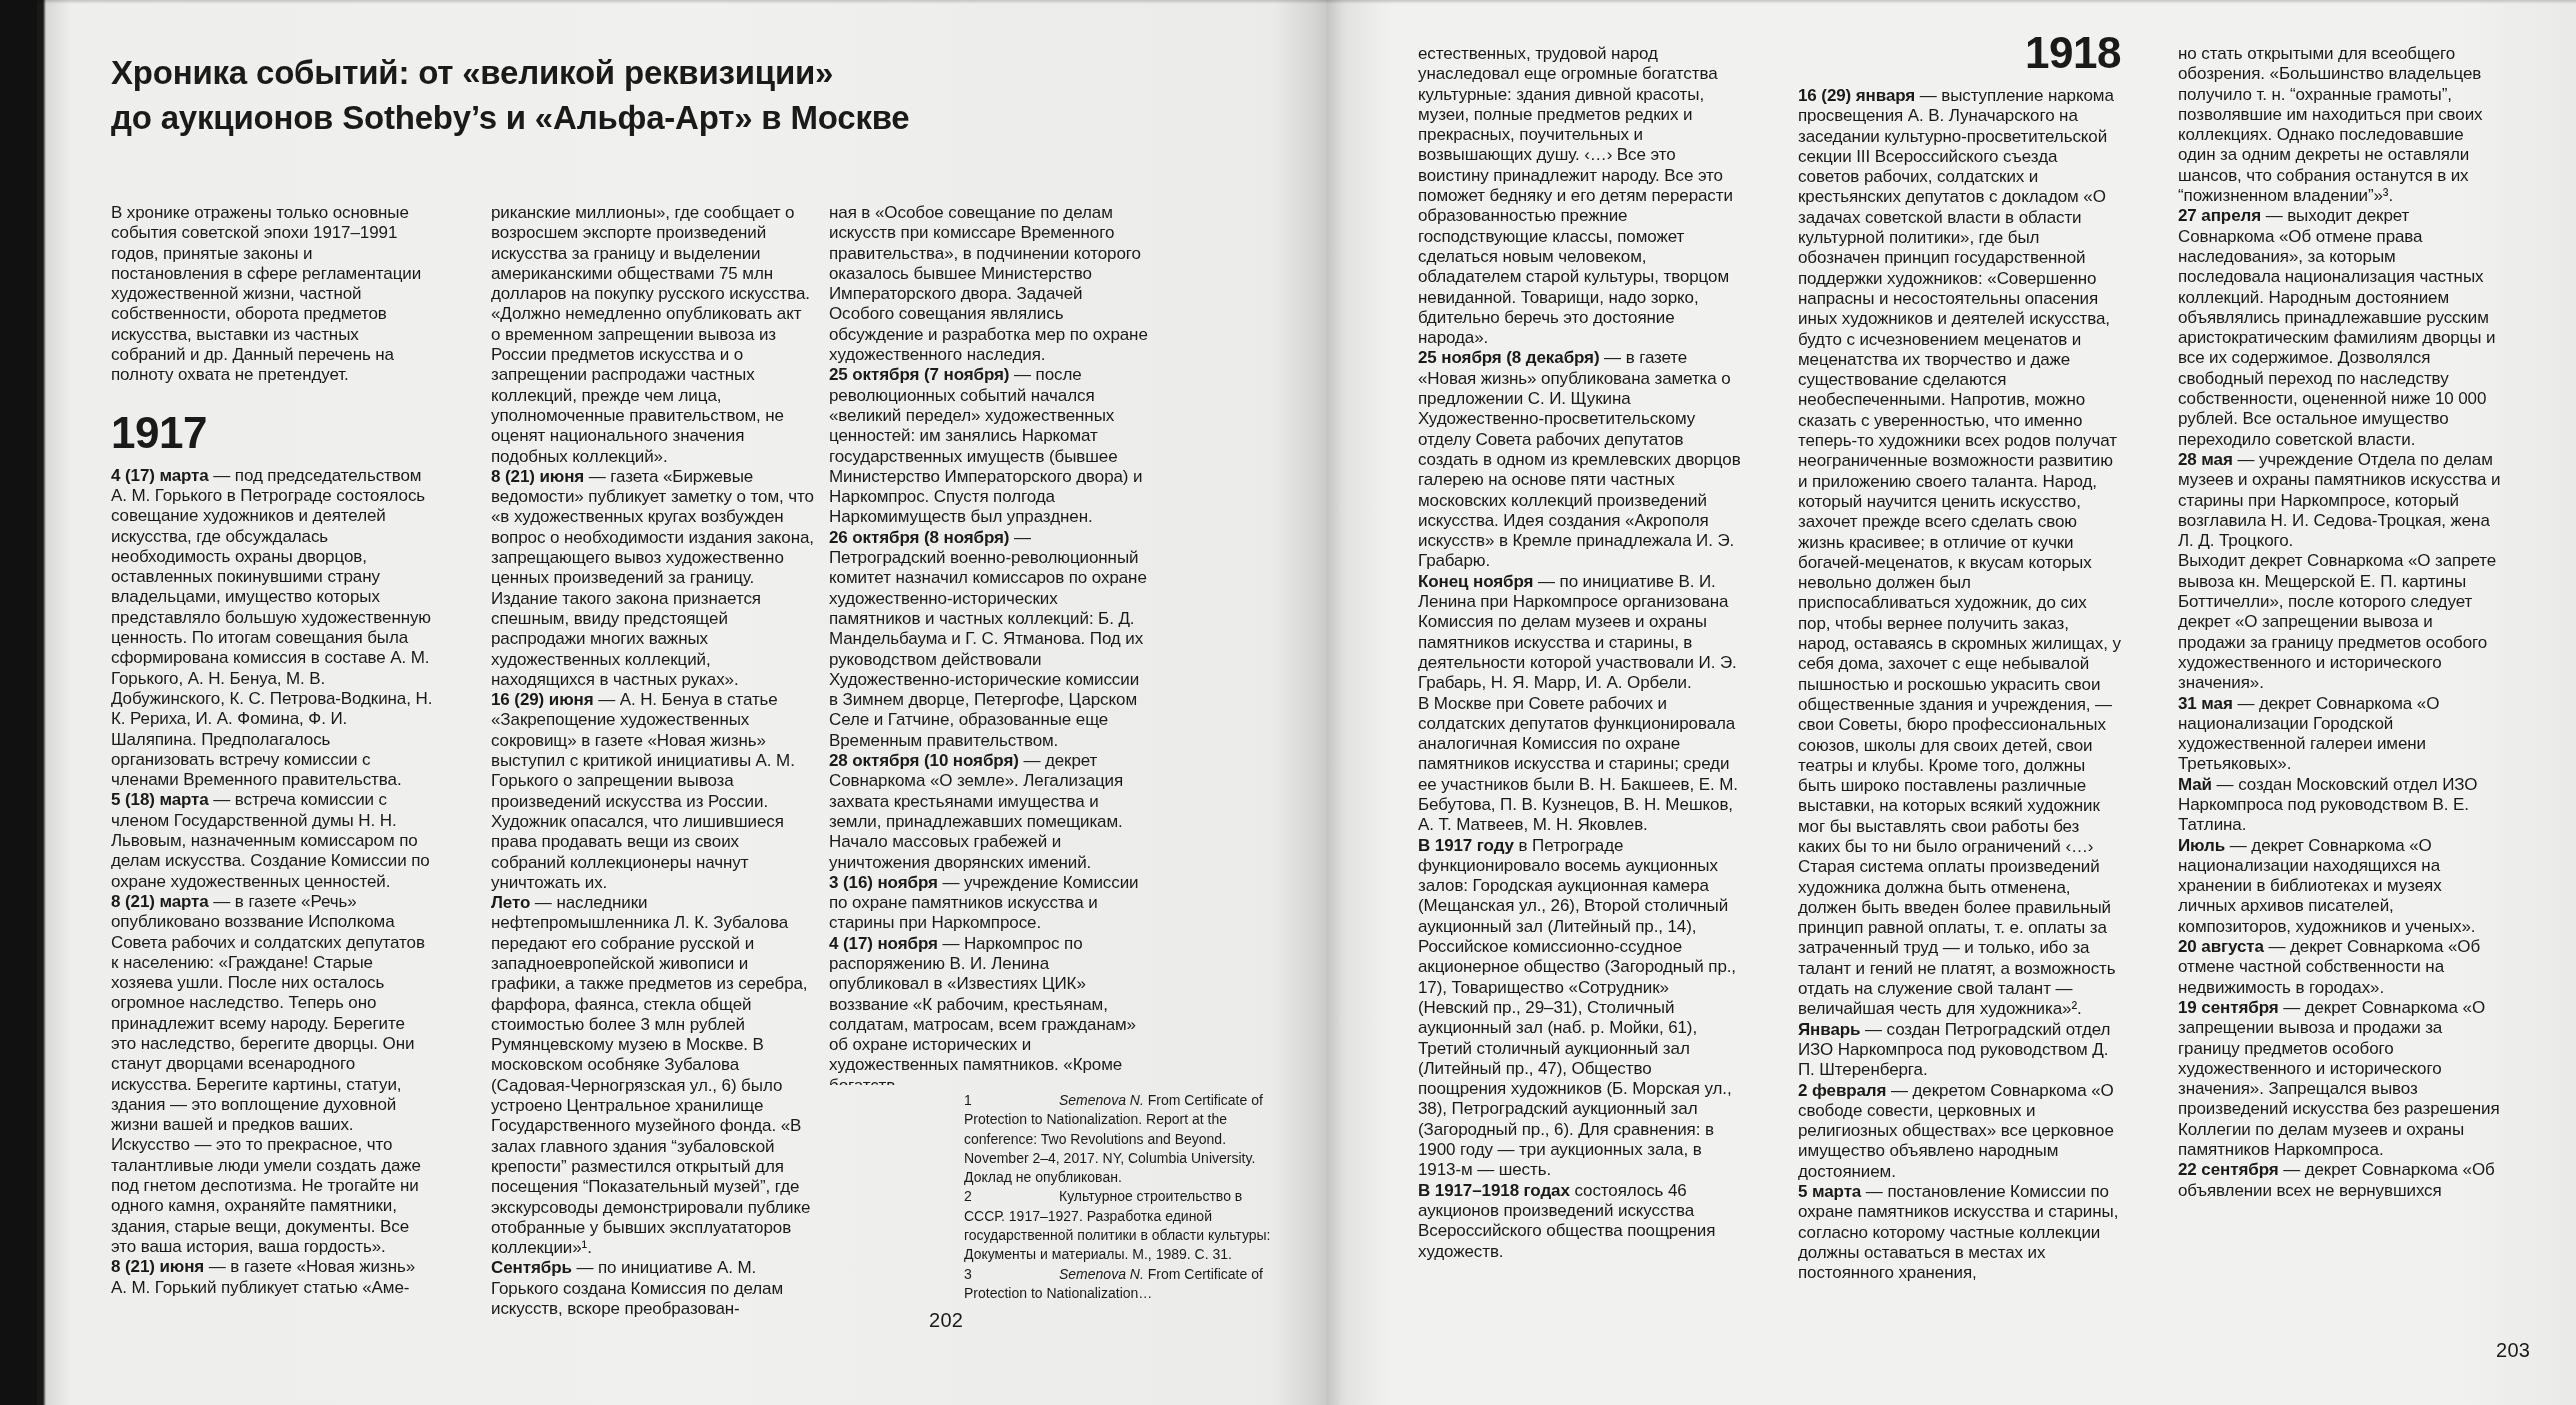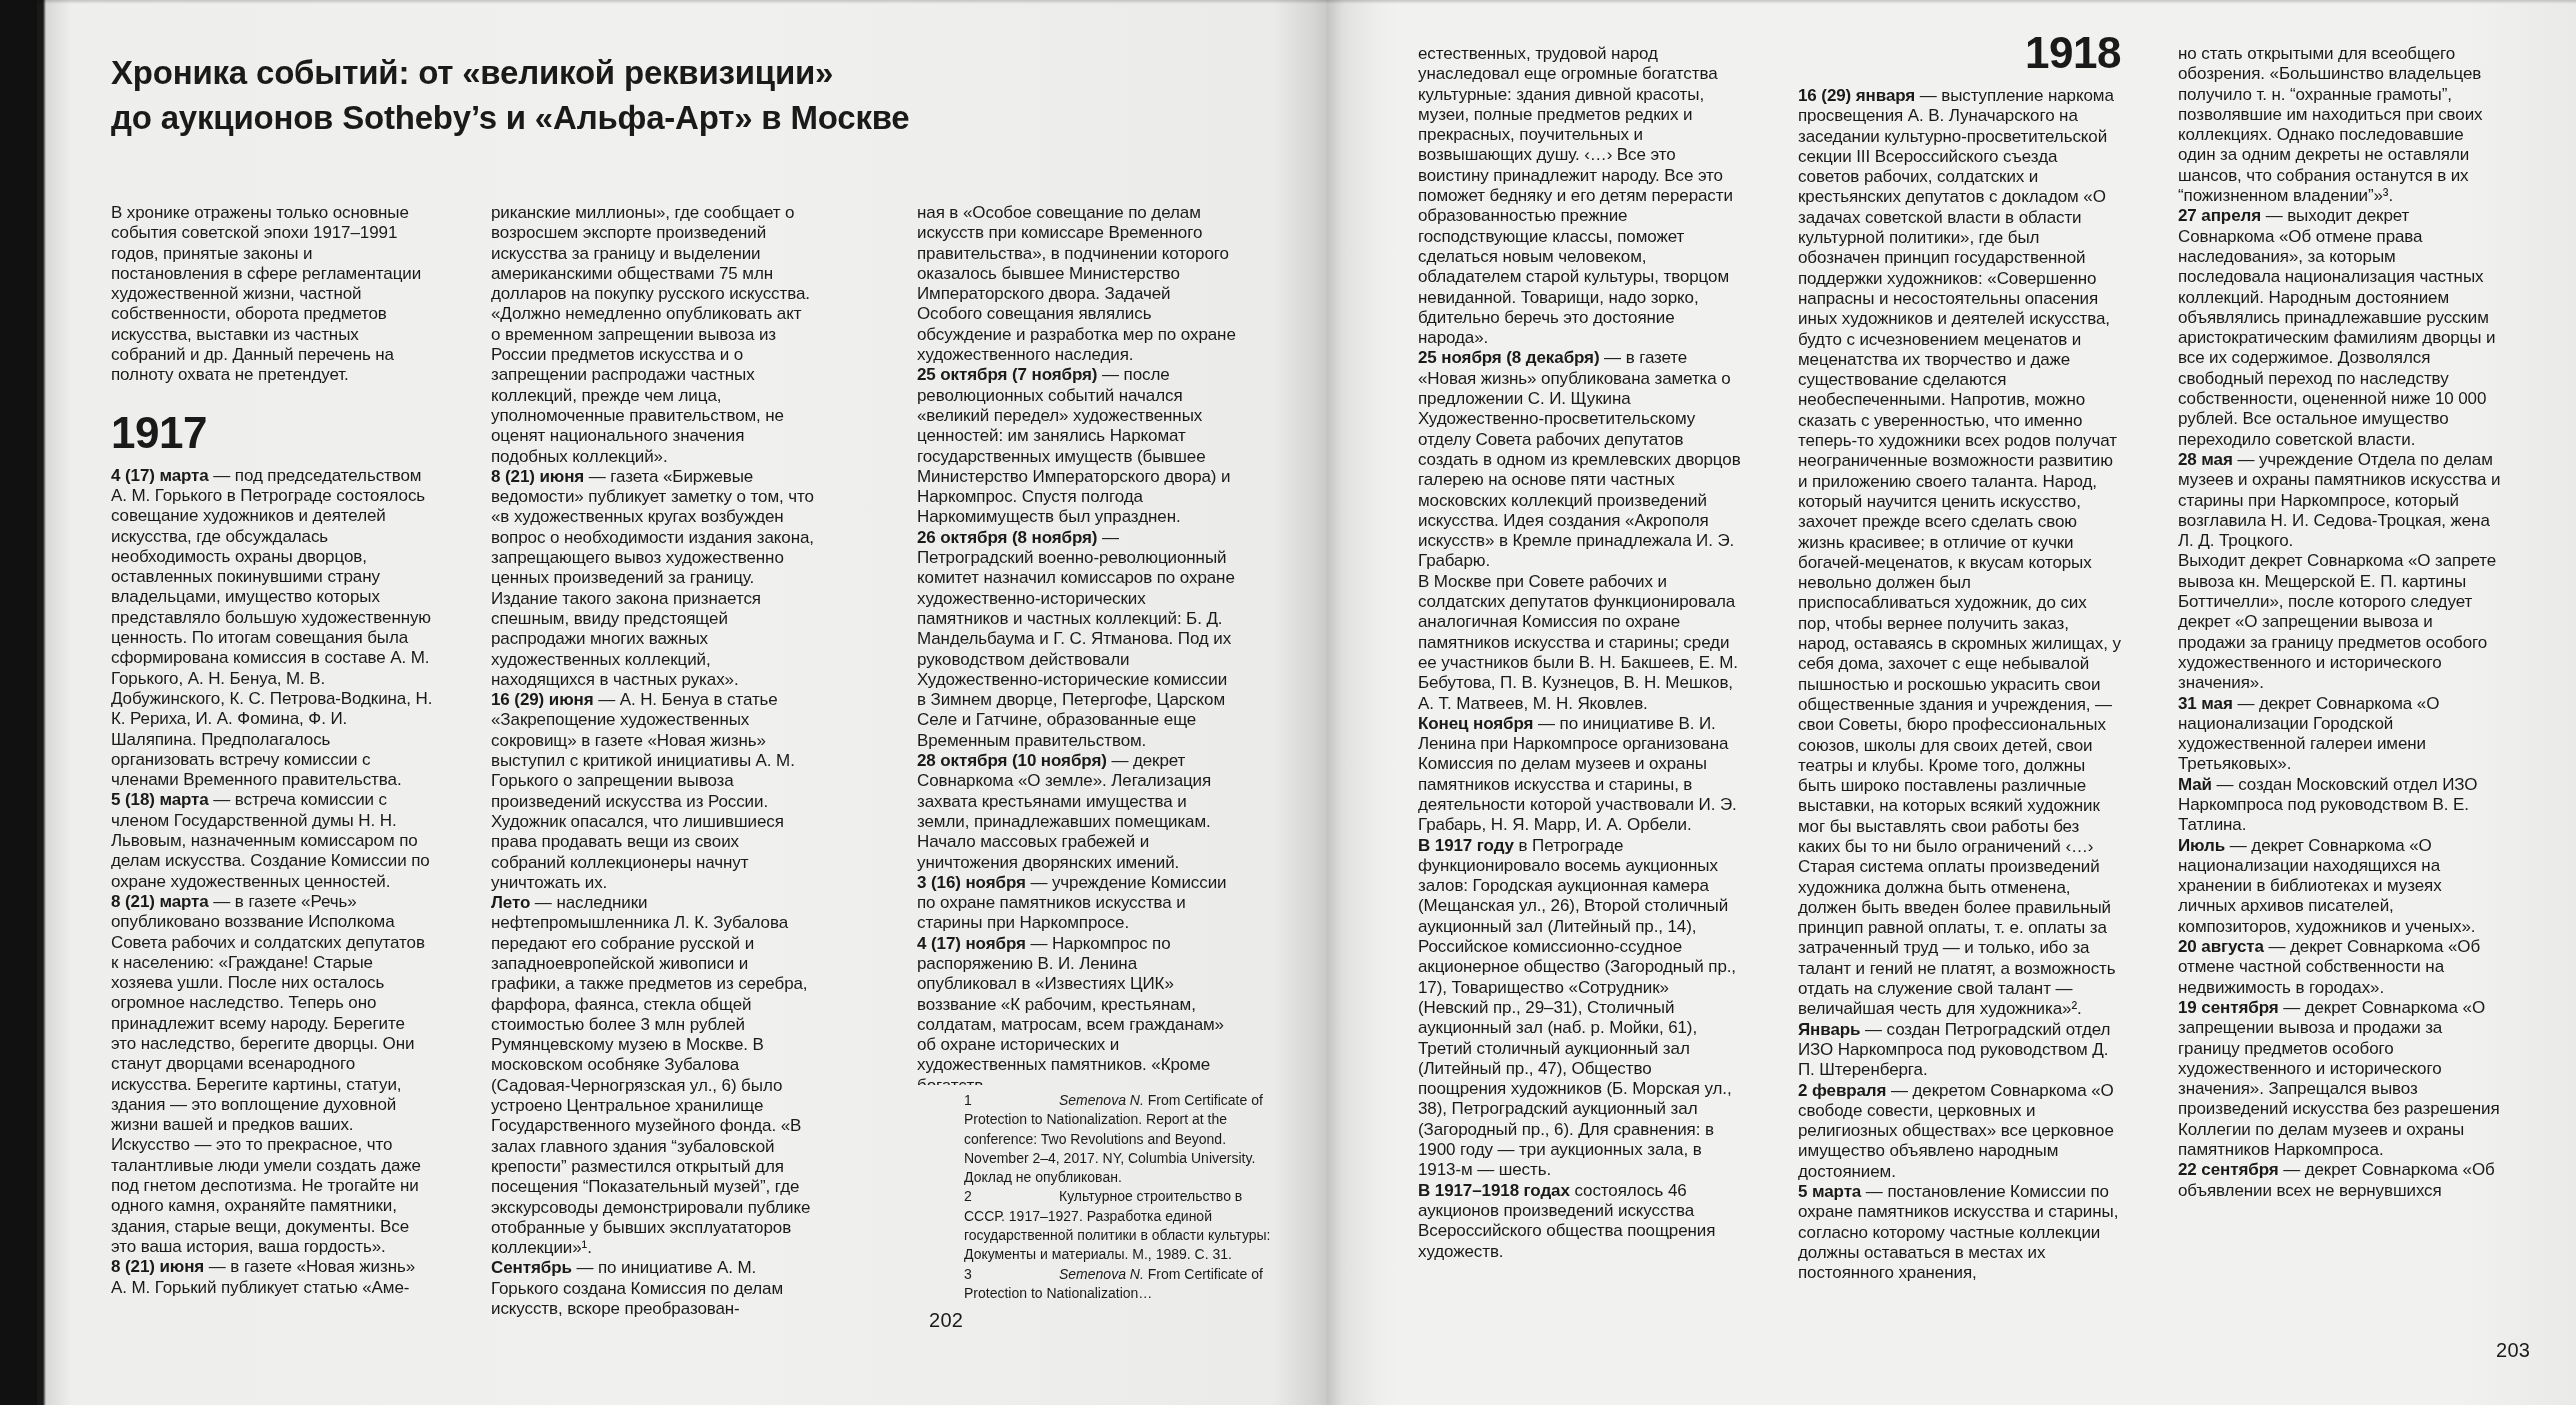--- a/index.html
+++ b/index.html
@@ -13,21 +13,21 @@
   .title{position:absolute;left:74px;top:50px;margin:0;font-size:33px;line-height:45px;
          font-weight:bold;letter-spacing:-0.2px;white-space:nowrap;}
   .col{position:absolute;width:323px;font-size:17px;line-height:20.3px;letter-spacing:-0.1px;
        text-align:left;}
   .col p{margin:0;}
   .col b{font-weight:bold;}
   .year{font-size:44px;line-height:46px;font-weight:bold;letter-spacing:-0.5px;margin:24px 0 10px 0;}
   .col .year:first-child{margin-top:0;text-align:right;}
   #col-l1{left:74px;top:203px;}
   #col-l2{left:454px;top:203px;}
-  #col-l3{left:880px;top:203px;height:882px;overflow:hidden;}
+  #col-l3{left:792px;top:203px;height:882px;overflow:hidden;}
   .fnotes{position:absolute;left:927px;top:1091px;width:323px;font-size:14px;line-height:19.3px;letter-spacing:0;}
   .fn{margin:0;}
   .fn .fn-num{display:inline-block;width:95px;}
   .fn i{font-style:italic;}
   #col-r1{left:92px;top:44px;}
   #col-r2{left:472px;top:30px;}
   #col-r3{left:852px;top:44px;}
   .pagenum{position:absolute;font-size:20px;letter-spacing:0.3px;}
   #pagenum-left{left:892px;top:1309px;}
   #pagenum-right{left:1170px;top:1339px;}
@@ -69,22 +69,22 @@
         <p class="fn"><span class="fn-num">1</span><i>Semenova N.</i> From Certificate of Protection to Nationalization. Report at the conference: Two Revolutions and Beyond. November 2–4, 2017. NY, Columbia University. Доклад не опубликован.</p>
         <p class="fn"><span class="fn-num">2</span>Культурное строительство в СССР. 1917–1927. Разработка единой государственной политики в области культуры: Документы и материалы. М., 1989. С. 31.</p>
         <p class="fn"><span class="fn-num">3</span><i>Semenova N.</i> From Certificate of Protection to Nationalization…</p>
       </div>
     <div class="pagenum" id="pagenum-left">202</div>
   </div>
   <div class="page page-right">
     <div class="col" id="col-r1">
         <p>естественных, трудовой народ унаследовал еще огромные богатства культурные: здания дивной красоты, музеи, полные предметов редких и прекрасных, поучительных и возвышающих душу. ‹…› Все это воистину принадлежит народу. Все это поможет бедняку и его детям перерасти образованностью прежние господствующие классы, поможет сделаться новым человеком, обладателем старой культуры, творцом невиданной. Товарищи, надо зорко, бдительно беречь это достояние народа».</p>
         <p><b>25 ноября (8 декабря)</b> — в газете «Новая жизнь» опубликована заметка о предложении С. И. Щукина Художественно-просветительскому отделу Совета рабочих депутатов создать в одном из кремлевских дворцов галерею на основе пяти частных московских коллекций произведений искусства. Идея создания «Акрополя искусств» в Кремле принадлежала И. Э. Грабарю.</p>
+        <p><b>Конец ноября</b> — по инициативе В. И. Ленина при Наркомпросе организована Комиссия по делам музеев и охраны памятников искусства и старины, в деятельности которой участвовали И. Э. Грабарь, Н. Я. Марр, И. А. Орбели.</p>
         <p>В Москве при Совете рабочих и солдатских депутатов функционировала аналогичная Комиссия по охране памятников искусства и старины; среди ее участников были В. Н. Бакшеев, Е. М. Бебутова, П. В. Кузнецов, В. Н. Мешков, А. Т. Матвеев, М. Н. Яковлев.</p>
-        <p><b>Конец ноября</b> — по инициативе В. И. Ленина при Наркомпросе организована Комиссия по делам музеев и охраны памятников искусства и старины, в деятельности которой участвовали И. Э. Грабарь, Н. Я. Марр, И. А. Орбели.</p>
         <p><b>В 1917 году</b> в Петрограде функционировало восемь аукционных залов: Городская аукционная камера (Мещанская ул., 26), Второй столичный аукционный зал (Литейный пр., 14), Российское комиссионно-ссудное акционерное общество (Загородный пр., 17), Товарищество «Сотрудник» (Невский пр., 29–31), Столичный аукционный зал (наб. р. Мойки, 61), Третий столичный аукционный зал (Литейный пр., 47), Общество поощрения художников (Б. Морская ул., 38), Петроградский аукционный зал (Загородный пр., 6). Для сравнения: в 1900 году — три аукционных зала, в 1913-м — шесть.</p>
         <p><b>В 1917–1918 годах</b> состоялось 46 аукционов произведений искусства Всероссийского общества поощрения художеств.</p>
       </div>
     <div class="col" id="col-r2">
         <div class="year">1918</div>
         <p><b>16 (29) января</b> — выступление наркома просвещения А. В. Луначарского на заседании культурно-просветительской секции III Всероссийского съезда советов рабочих, солдатских и крестьянских депутатов с докладом «О задачах советской власти в области культурной политики», где был обозначен принцип государственной поддержки художников: «Совершенно напрасны и несостоятельны опасения иных художников и деятелей искусства, будто с исчезновением меценатов и меценатства их творчество и даже существование сделаются необеспеченными. Напротив, можно сказать с уверенностью, что именно теперь-то художники всех родов получат неограниченные возможности развитию и приложению своего таланта. Народ, который научится ценить искусство, захочет прежде всего сделать свою жизнь красивее; в отличие от кучки богачей-меценатов, к вкусам которых невольно должен был приспосабливаться художник, до сих пор, чтобы вернее получить заказ, народ, оставаясь в скромных жилищах, у себя дома, захочет с еще небывалой пышностью и роскошью украсить свои общественные здания и учреждения, — свои Советы, бюро профессиональных союзов, школы для своих детей, свои театры и клубы. Кроме того, должны быть широко поставлены различные выставки, на которых всякий художник мог бы выставлять свои работы без каких бы то ни было ограничений ‹…› Старая система оплаты произведений художника должна быть отменена, должен быть введен более правильный принцип равной оплаты, т. е. оплаты за затраченный труд — и только, ибо за талант и гений не платят, а возможность отдать на служение свой талант — величайшая честь для художника»².</p>
         <p><b>Январь</b> — создан Петроградский отдел ИЗО Наркомпроса под руководством Д. П. Штеренберга.</p>
         <p><b>2 февраля</b> — декретом Совнаркома «О свободе совести, церковных и религиозных обществах» все церковное имущество объявлено народным достоянием.</p>
         <p><b>5 марта</b> — постановление Комиссии по охране памятников искусства и старины, согласно которому частные коллекции должны оставаться в местах их постоянного хранения,</p>
       </div>

